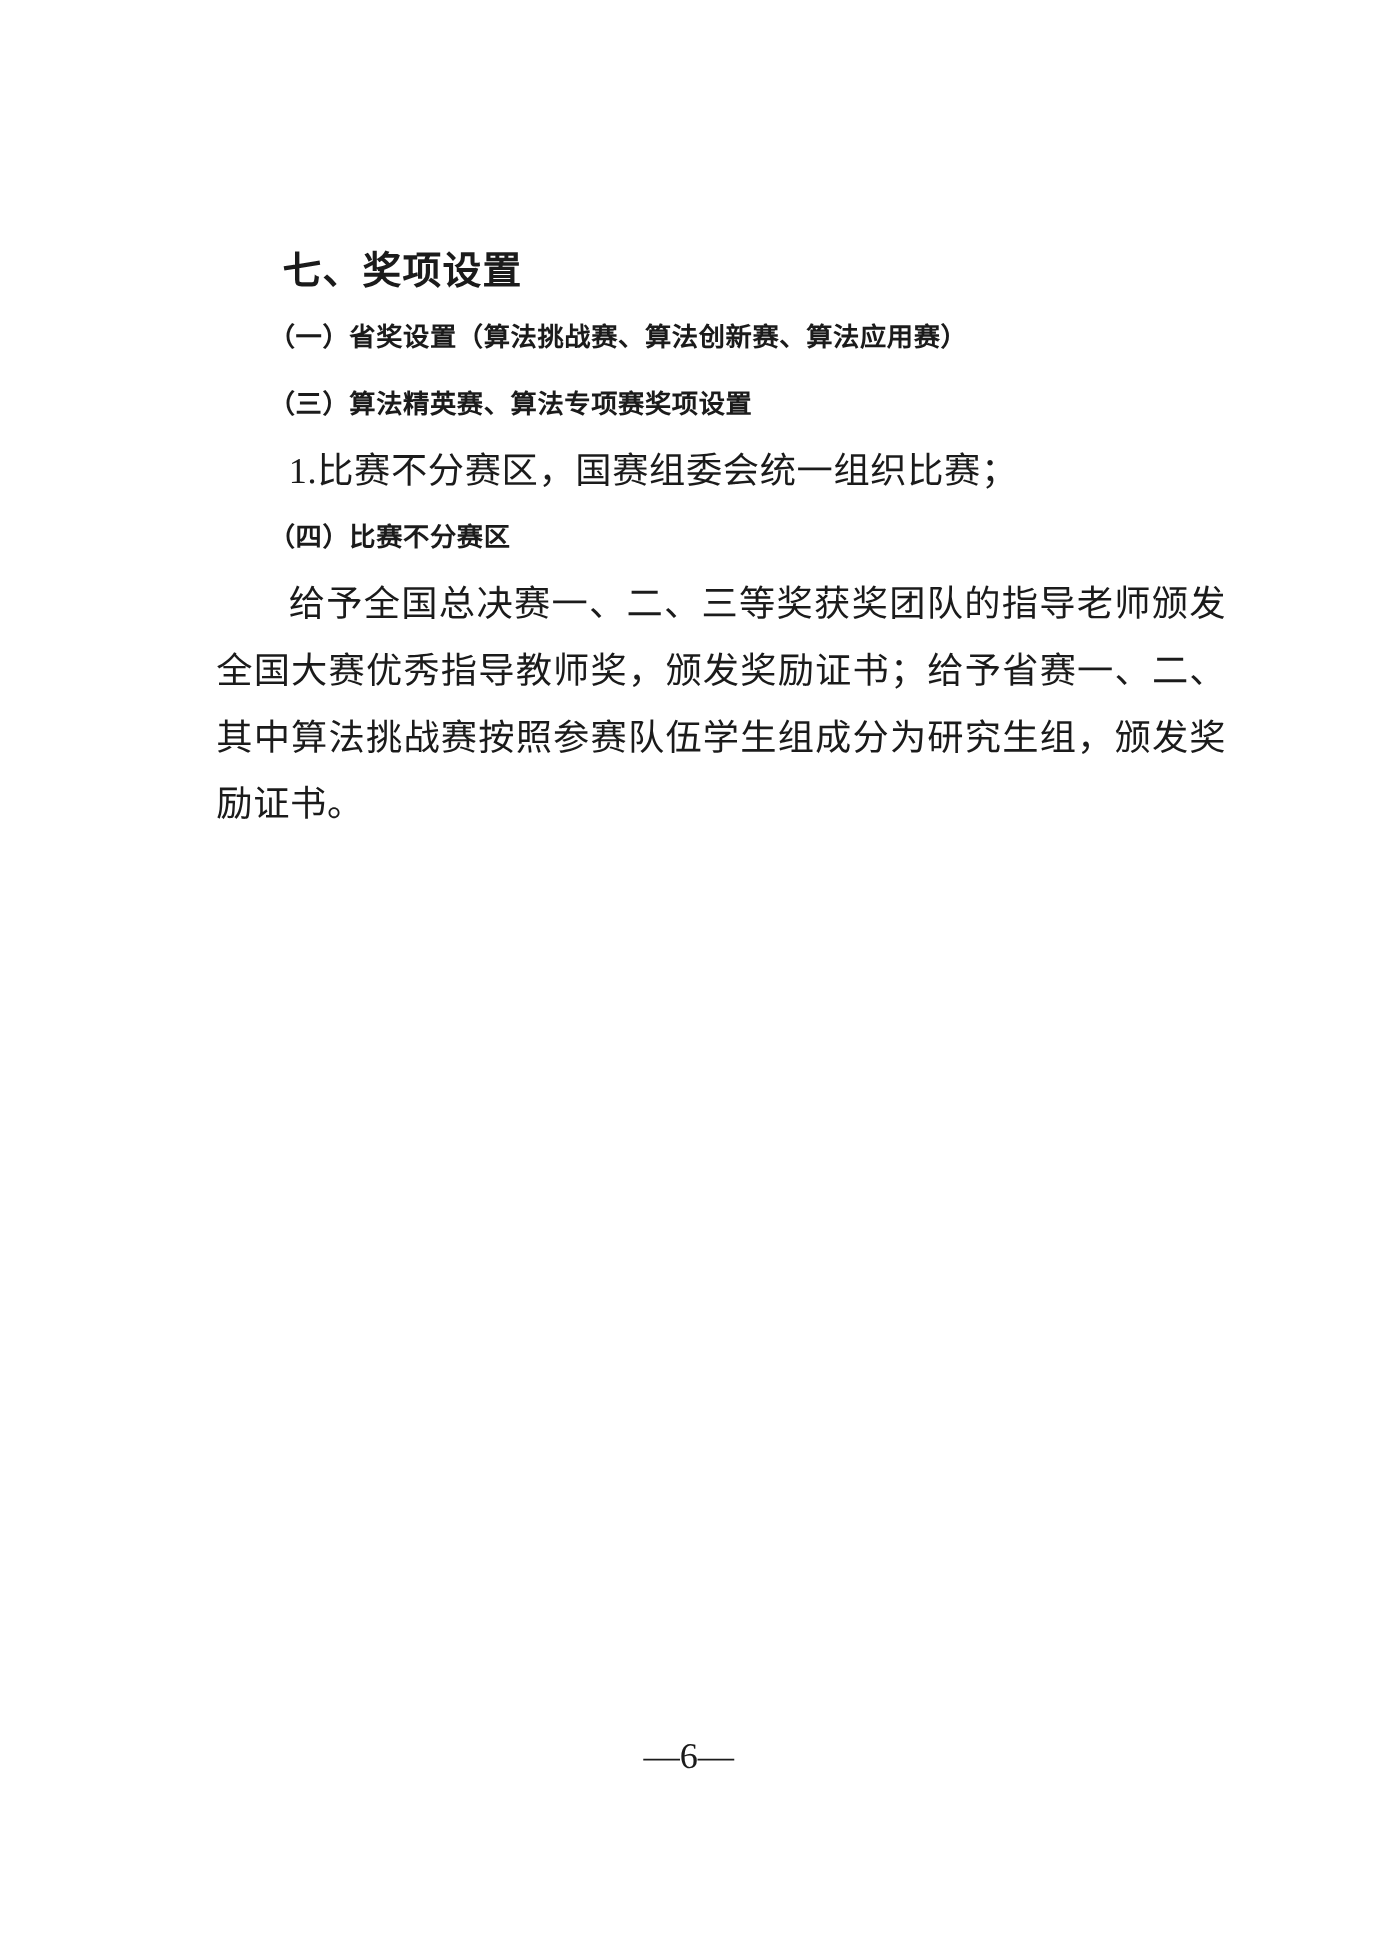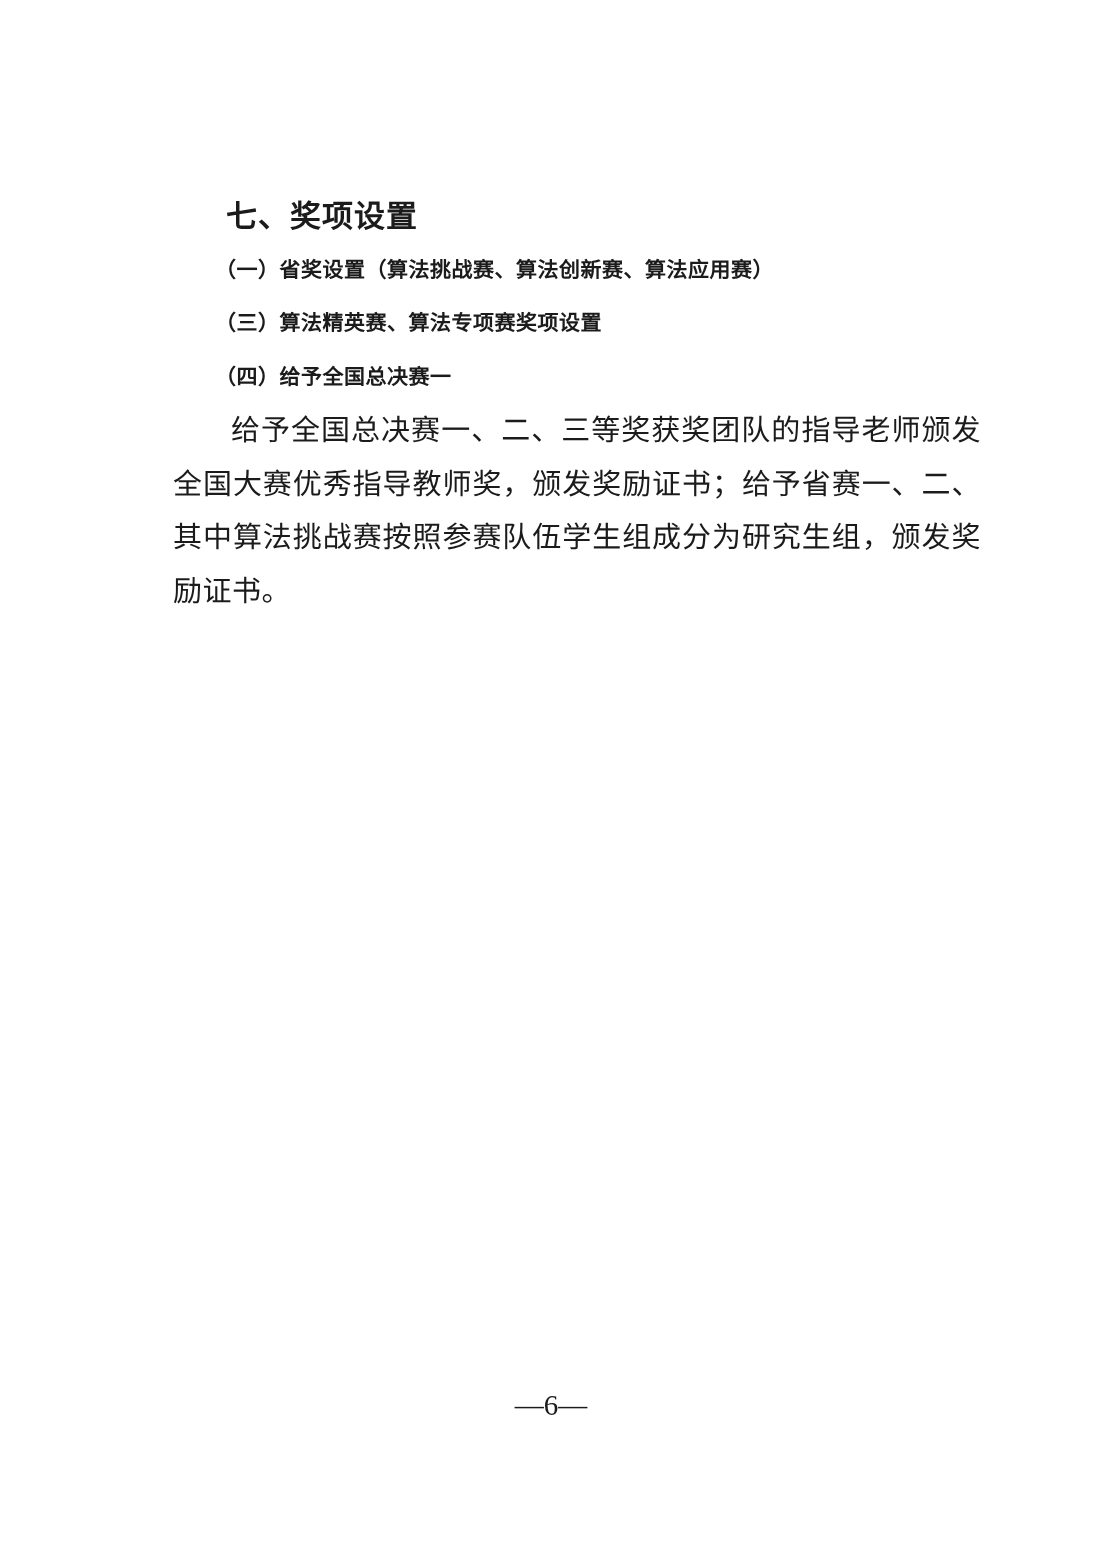--- a/index.html
+++ b/index.html
@@ -74,22 +74,23 @@
 
     <h1 class="doc-h1">七、奖项设置</h1>
 
     <h2 class="doc-h2">（一）省奖设置（算法挑战赛、算法创新赛、算法应用赛）</h2>
 
 
 
 
     <h2 class="doc-h2">（三）算法精英赛、算法专项赛奖项设置</h2>
 
+    <p class="doc-p">1.比赛不分赛区，国赛组委会统一组织比赛；</p>
 
 
-    <h2 class="doc-h2">（四）给予全国总决赛一</h2>
+    <h2 class="doc-h2">（四）比赛不分赛区</h2>
 
     <p class="doc-p">给予全国总决赛一、二、三等奖获奖团队的指导老师颁发全国大赛优秀指导教师奖，颁发奖励证书；给予省赛一、二、其中算法挑战赛按照参赛队伍学生组成分为研究生组，颁发奖励证书。</p>
 
   </div>
 
   <div class="page-footer">—6—</div>
 </div>
 
 </body></html>

